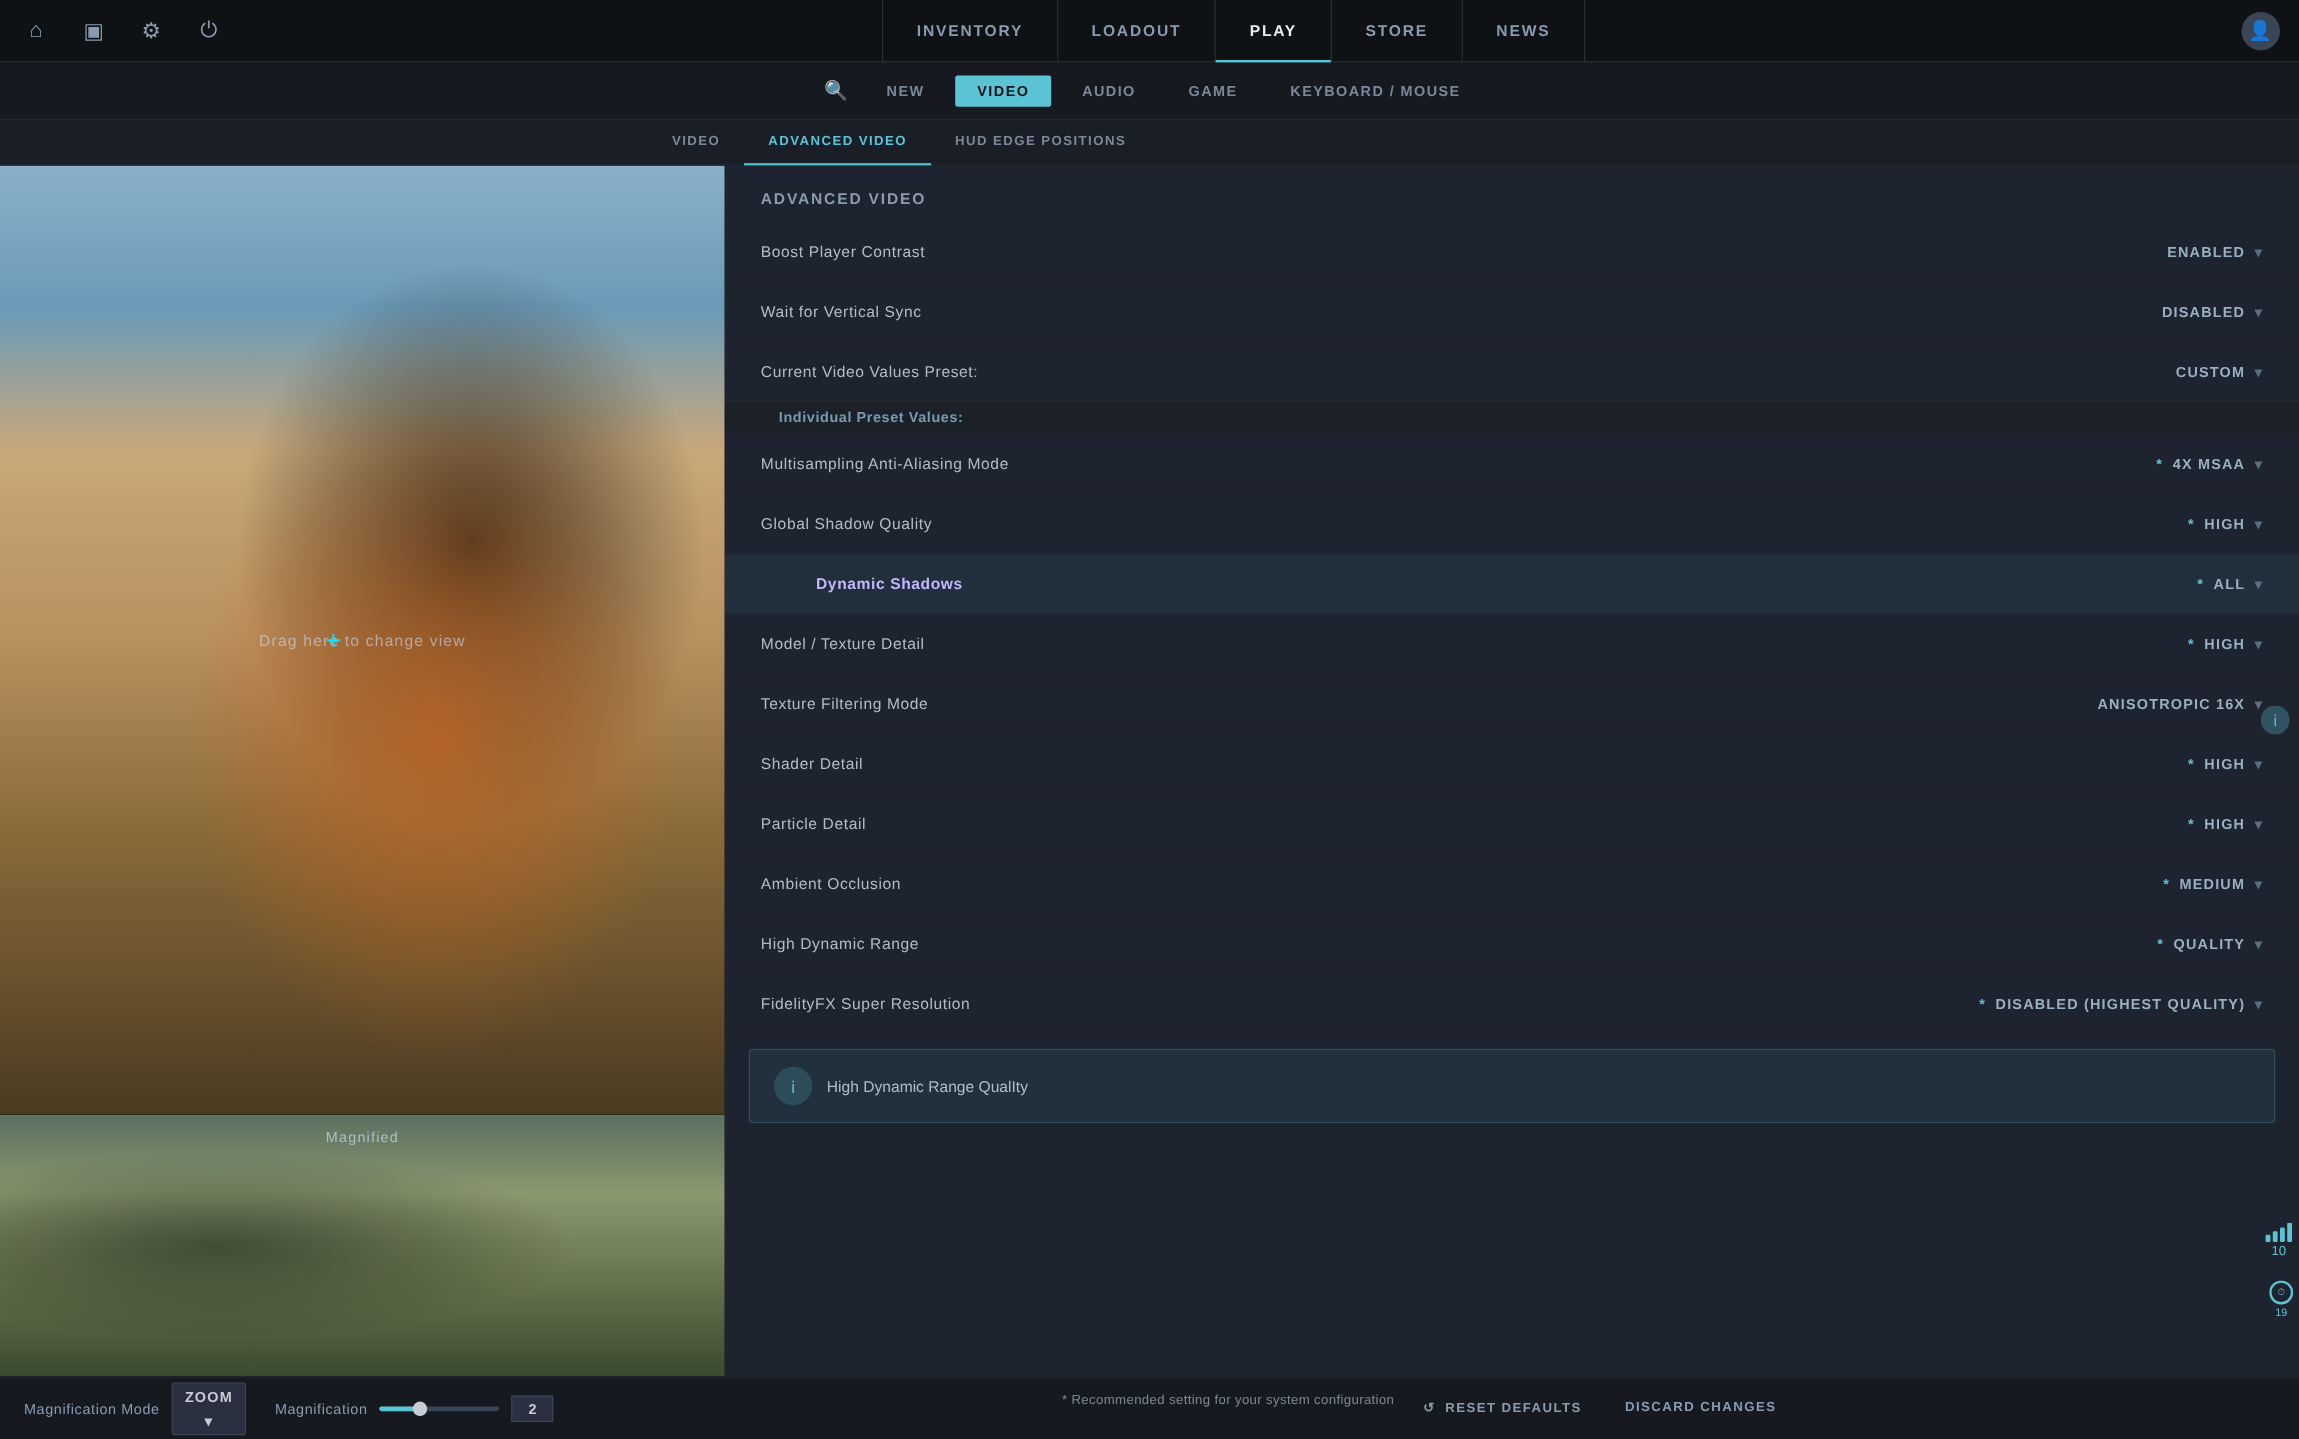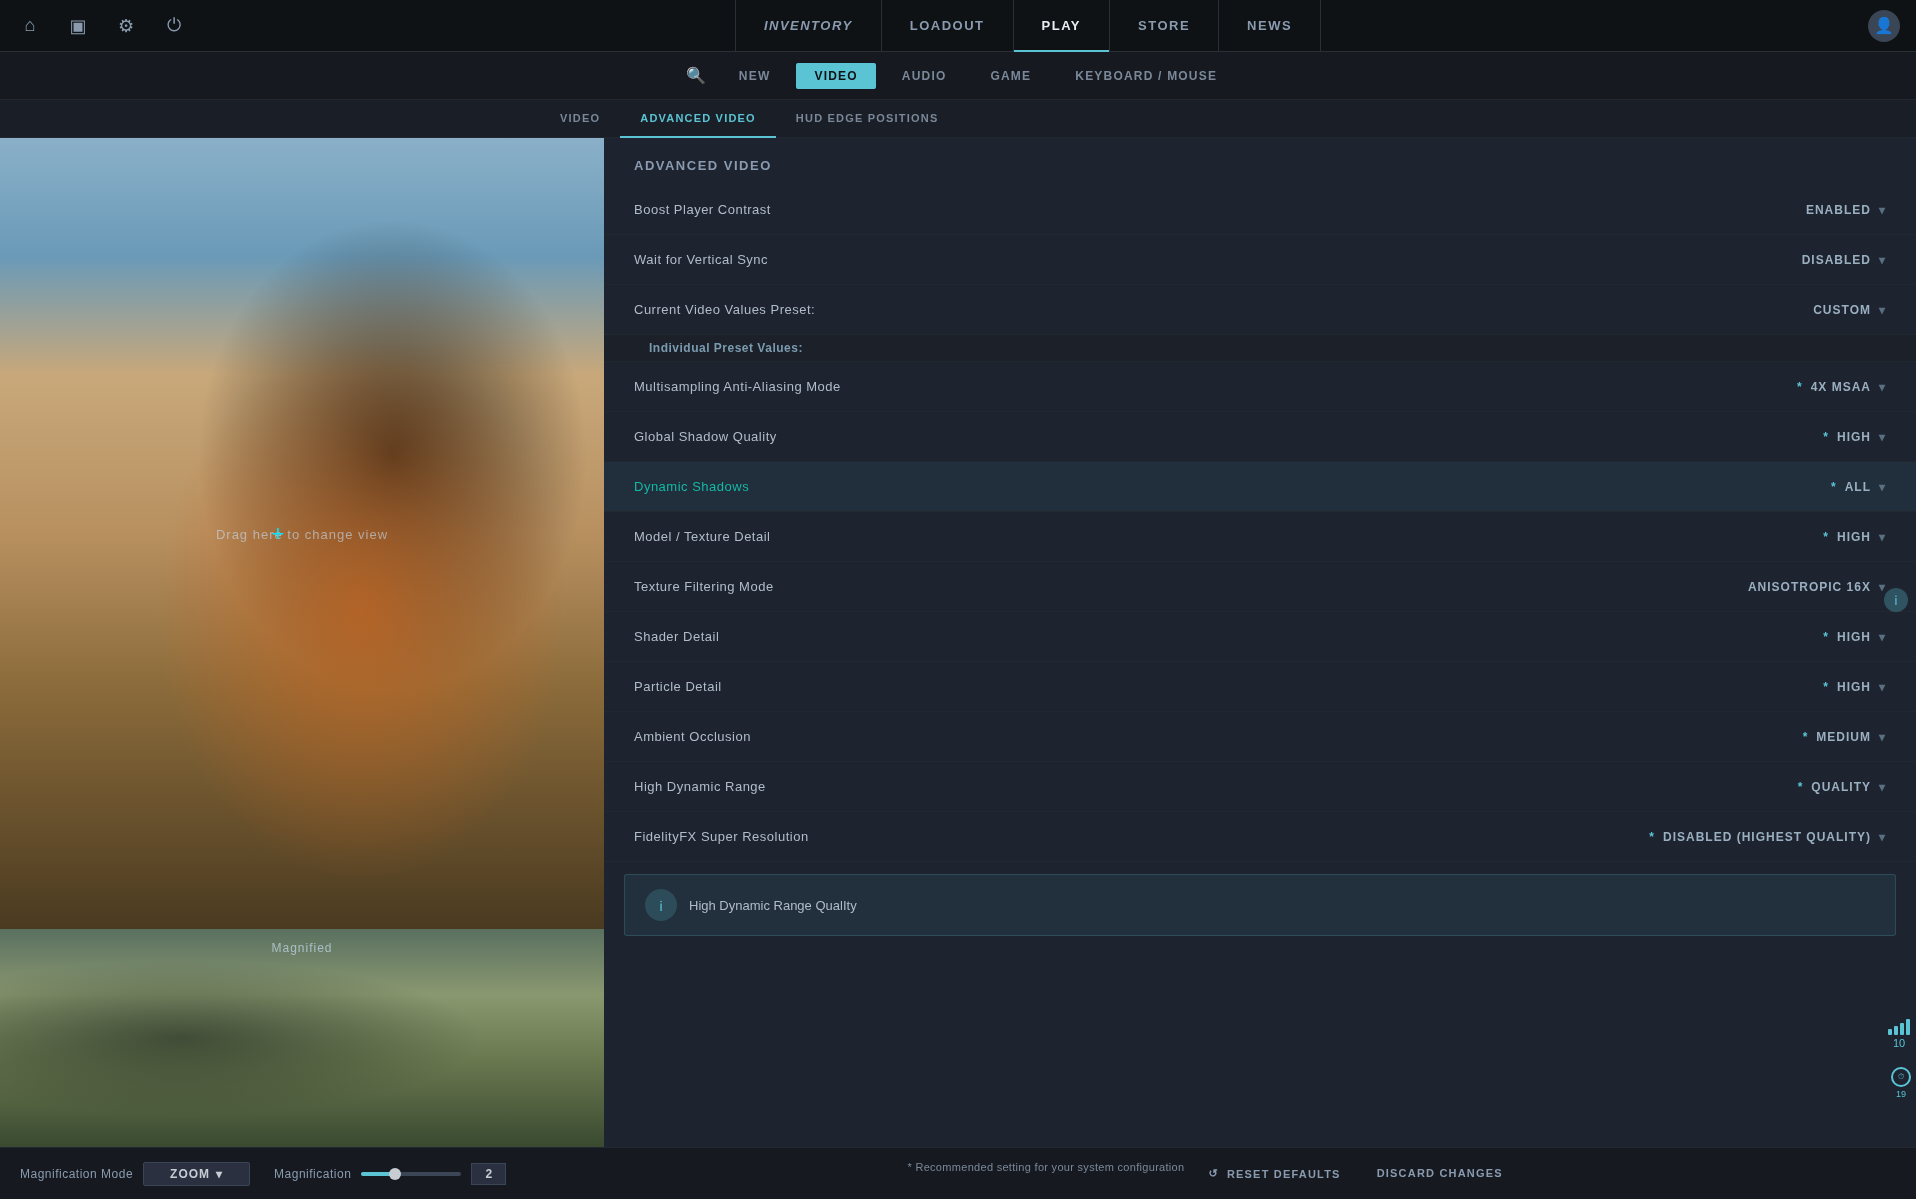--- a/index.html
+++ b/index.html
@@ -46,21 +46,21 @@
       font-weight: bold;
       letter-spacing: 1.5px;
       color: #8a9bb0;
       text-transform: uppercase;
       cursor: pointer;
       height: 52px;
       display: flex; align-items: center;
       border-right: 1px solid #2a2f38;
       position: relative;
     }
-    .nav-link:first-child { border-left: 1px solid #2a2f38; font-style: italic; }
+    .nav-link:first-child { border-left: 1px solid #2a2f38; }
     .nav-link.active { color: #e8edf2; }
     .nav-link.active::after {
       content: '';
       position: absolute;
       bottom: 0; left: 0; right: 0;
       height: 2px;
       background: #5bc4d4;
     }
     .nav-right {
       display: flex; align-items: center;
@@ -232,22 +232,23 @@
     }
     .setting-row.highlighted {
       background: rgba(91,196,212,0.07);
     }
     .setting-label {
       font-size: 13px;
       color: #b0bdc8;
       letter-spacing: 0.5px;
     }
     .setting-row.highlighted .setting-label {
-      color: #14b8a6;
-      font-weight: normal;
+      color: #c4b5fd;
+      font-weight: bold;
+      margin-left: 46px;
     }
     .setting-value {
       display: flex;
       align-items: center;
       gap: 8px;
       font-size: 12px;
       font-weight: bold;
       letter-spacing: 1px;
       color: #9ab0c0;
     }
@@ -296,27 +297,28 @@
       font-size: 12px;
       color: #8a9bb0;
       letter-spacing: 0.5px;
     }
     .mag-dropdown {
       display: flex;
       align-items: center;
       gap: 6px;
       background: #2a3040;
       border: 1px solid #3a4555;
-      padding: 4px 26px;
+      padding: 4px 10px;
       border-radius: 2px;
       cursor: pointer;
       font-size: 12px;
       font-weight: bold;
       color: #c8cdd4;
       letter-spacing: 1px;
+      flex-direction: column;
     }
     .magnification-slider {
       display: flex;
       align-items: center;
       gap: 10px;
     }
     .slider-track {
       width: 100px;
       height: 4px;
       background: #3a4555;

